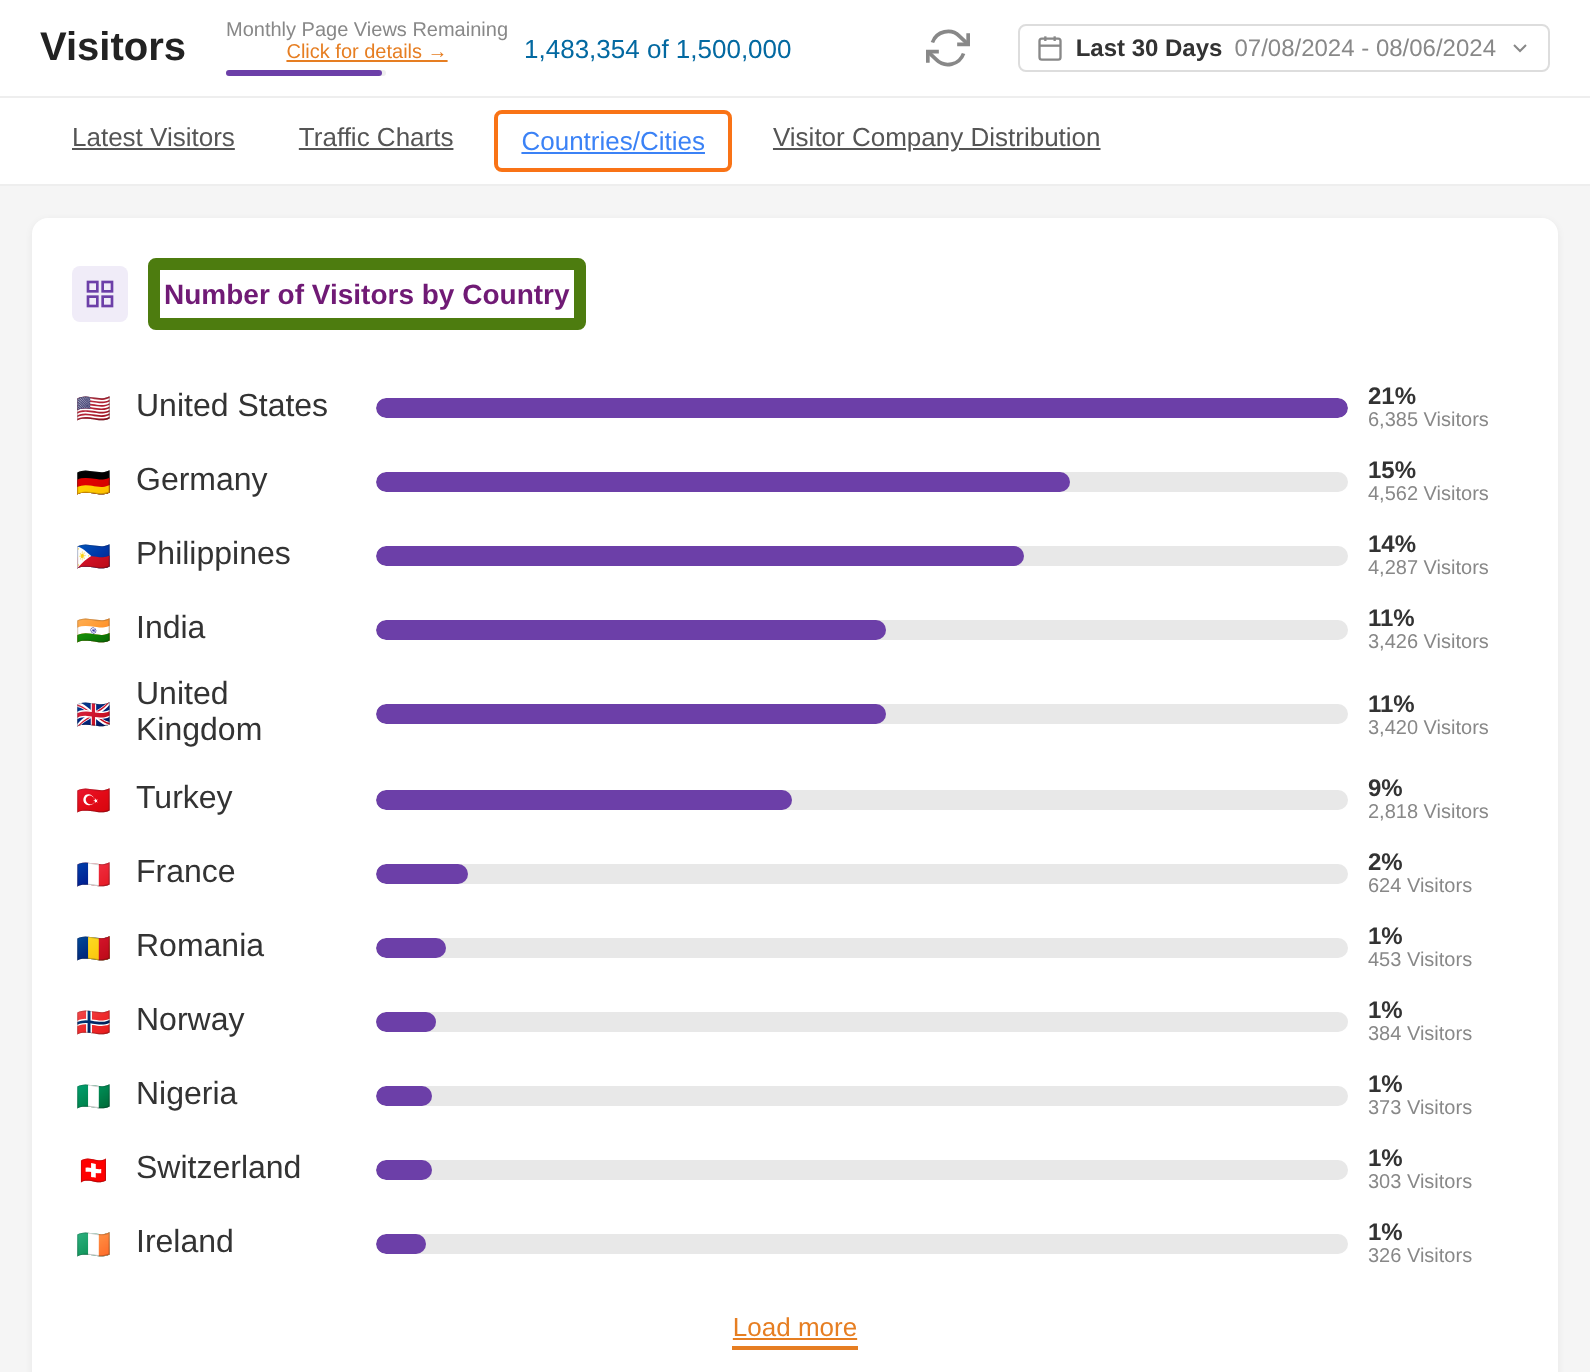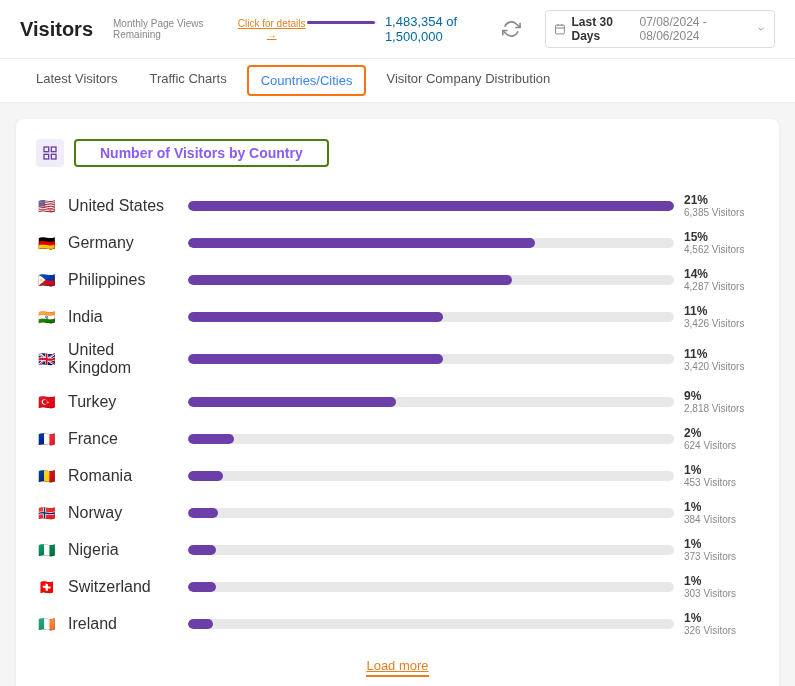--- a/index.html
+++ b/index.html
@@ -20,21 +20,21 @@
       border-bottom: 1px solid #eee;
     }
     .header-title {
       font-size: 20px;
       font-weight: 700;
       color: #222;
       margin-right: 20px;
     }
     .header-quota {
       display: flex;
-      flex-direction: row;
+      flex-direction: column;
     }
     .header-quota-label {
       font-size: 10px;
       color: #888;
     }
     .header-quota-link {
       font-size: 10px;
       color: #e67e22;
       text-decoration: underline;
       cursor: pointer;
@@ -97,20 +97,21 @@
       padding: 0 20px;
       border-bottom: 1px solid #eee;
     }
     .nav-tab {
       padding: 12px 16px;
       font-size: 13px;
       cursor: pointer;
       color: #555;
       border-bottom: 2px solid transparent;
       white-space: nowrap;
+      text-decoration: underline;
     }
     .nav-tab.active {
       color: #3b82f6;
       border-bottom: 2px solid #e67e22;
       border: 2px solid #f97316;
       border-radius: 4px;
       margin: 6px 4px;
       padding: 6px 12px;
     }
 
@@ -137,23 +138,23 @@
       border-radius: 4px;
       display: flex;
       align-items: center;
       justify-content: center;
       margin-right: 10px;
       flex-shrink: 0;
     }
     .card-title {
       font-size: 14px;
       font-weight: 600;
-      color: #8b5cf6;
-      border: 2px solid #4d7c0f;
-      padding: 4px 24px;
+      color: #701a75;
+      border: 6px solid #4d7c0f;
+      padding: 4px 2px;
       border-radius: 4px;
     }
 
     .country-row {
       display: flex;
       align-items: center;
       padding: 6px 0;
       gap: 10px;
     }
     .country-flag {

